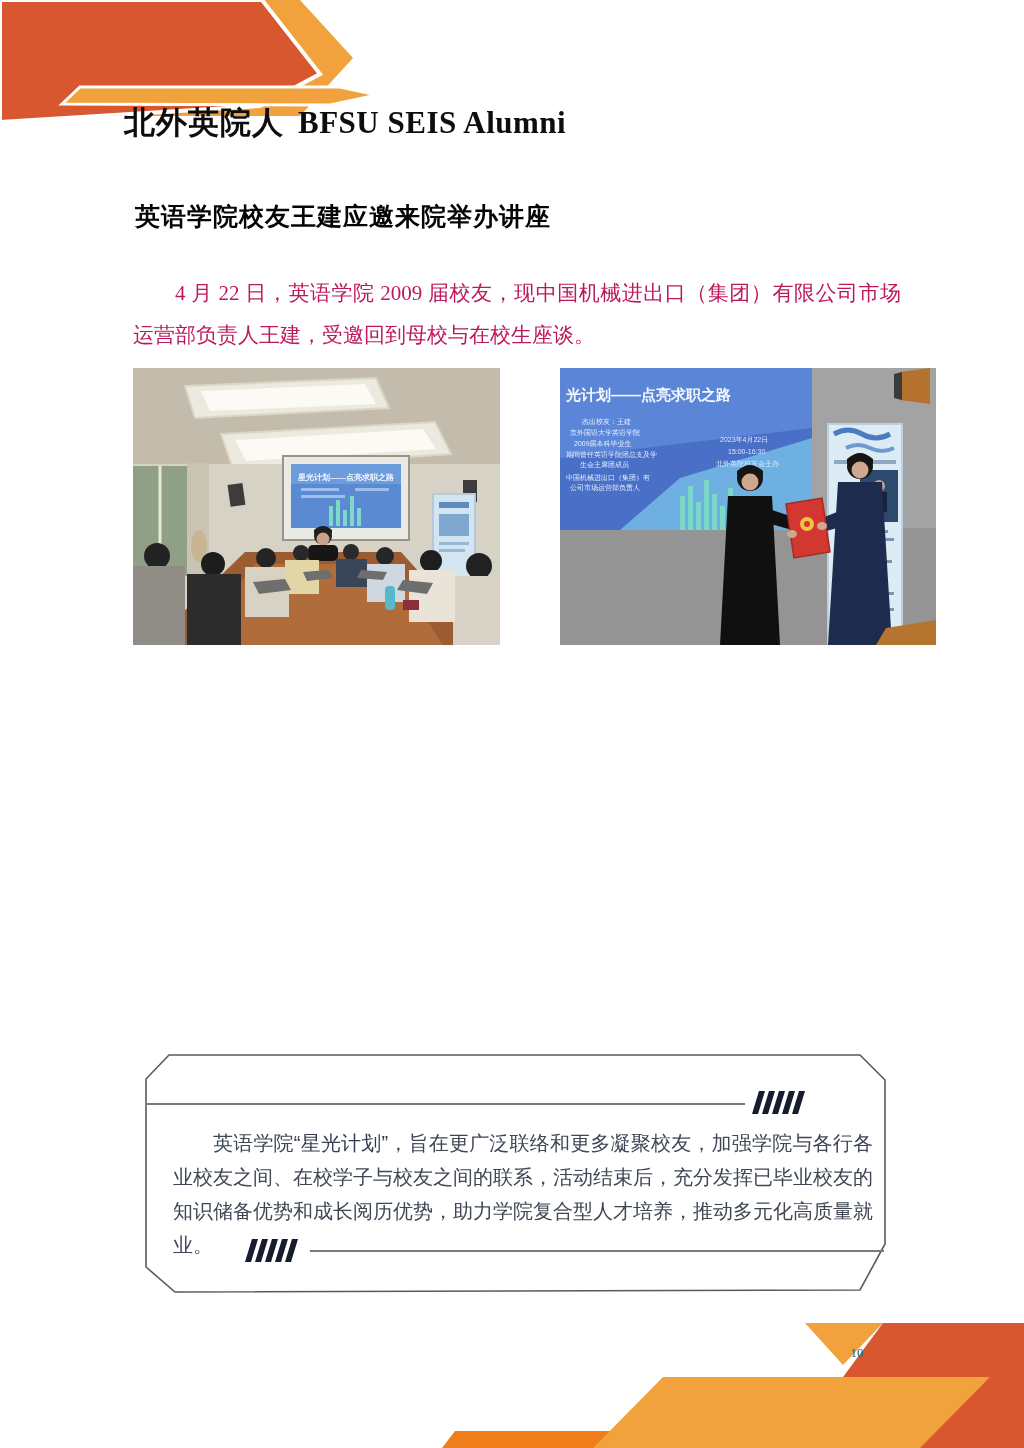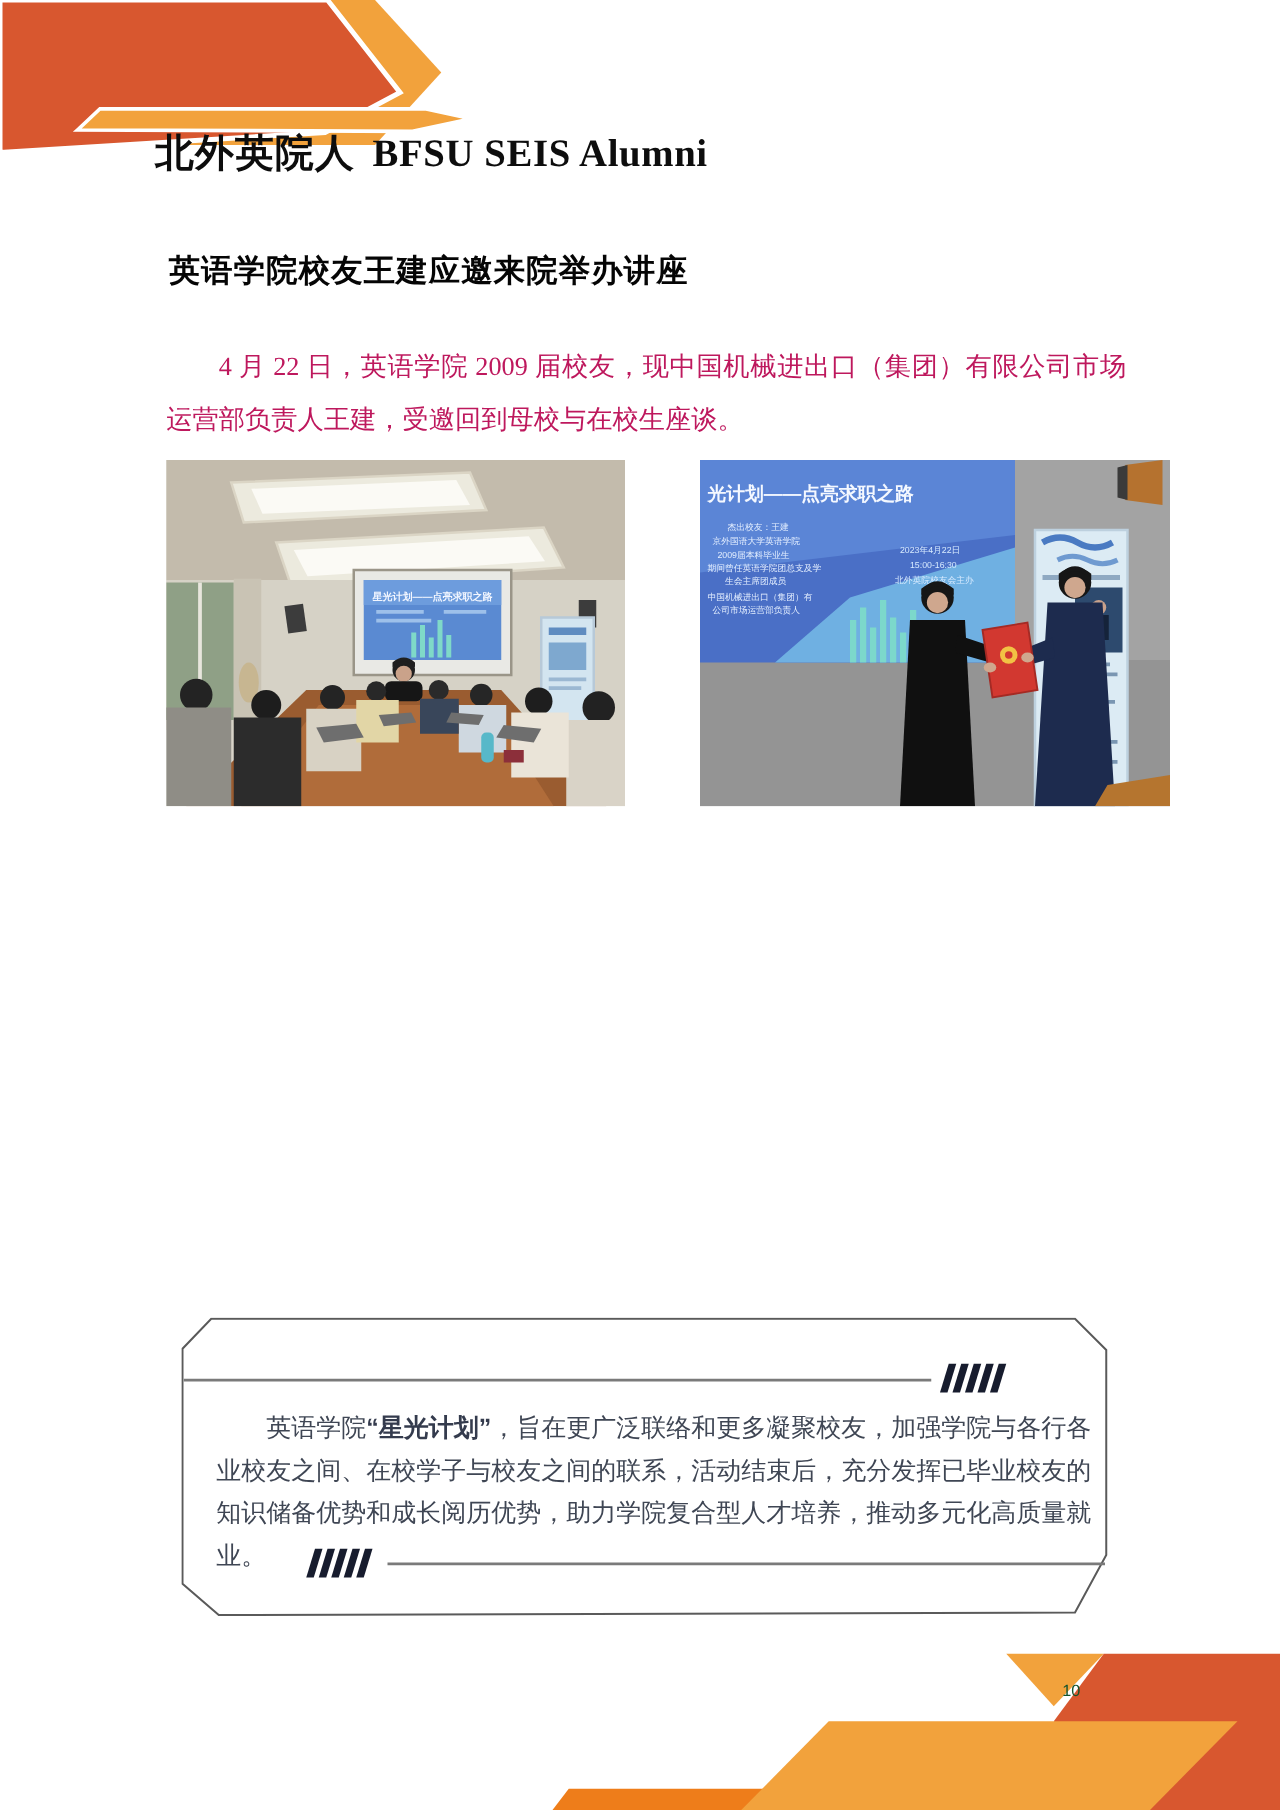--- a/index.html
+++ b/index.html
@@ -27,26 +27,26 @@
   
   #photo-left{left:133px;top:368px;width:399px;height:277px;}
   #photo-right{left:519px;top:368px;width:376px;height:227px;padding-left:41px;}
   #photo-left svg,#photo-right svg{display:block;}
 
   
   #callout-frame{left:145px;top:1054px;}
   #callout-text{left:173px;top:1126px;width:700px;font-size:20px;line-height:34px;
                 text-align:justify;color:#3f4654;
                 font-family:"Liberation Sans","DejaVu Sans",sans-serif;text-indent:2em;margin:0;}
-  #callout-text .hl{font-weight:bold;color:#343b4d;}
+  #callout-text .hl{font-weight:normal;color:#343b4d;}
 
   
   #footer-decor{left:0;top:1300px;}
   #page-number{left:840px;top:1345px;width:34px;text-align:center;font-size:13px;
-               color:#14532d;font-family:Liberation Sans, sans-serif;}
+               color:#0369a1;font-family:Liberation Serif, serif;}
 
   svg text{font-family:"Liberation Sans","DejaVu Sans",sans-serif;}
 </style>
 </head>
 <body>
 
 <div id="page">
 
   <svg id="header-decor" class="abs" width="420" height="135" viewBox="0 0 420 135">
     <polygon points="150,0 300,0 353,58 300,116 150,116" fill="#F2A23C"></polygon>

